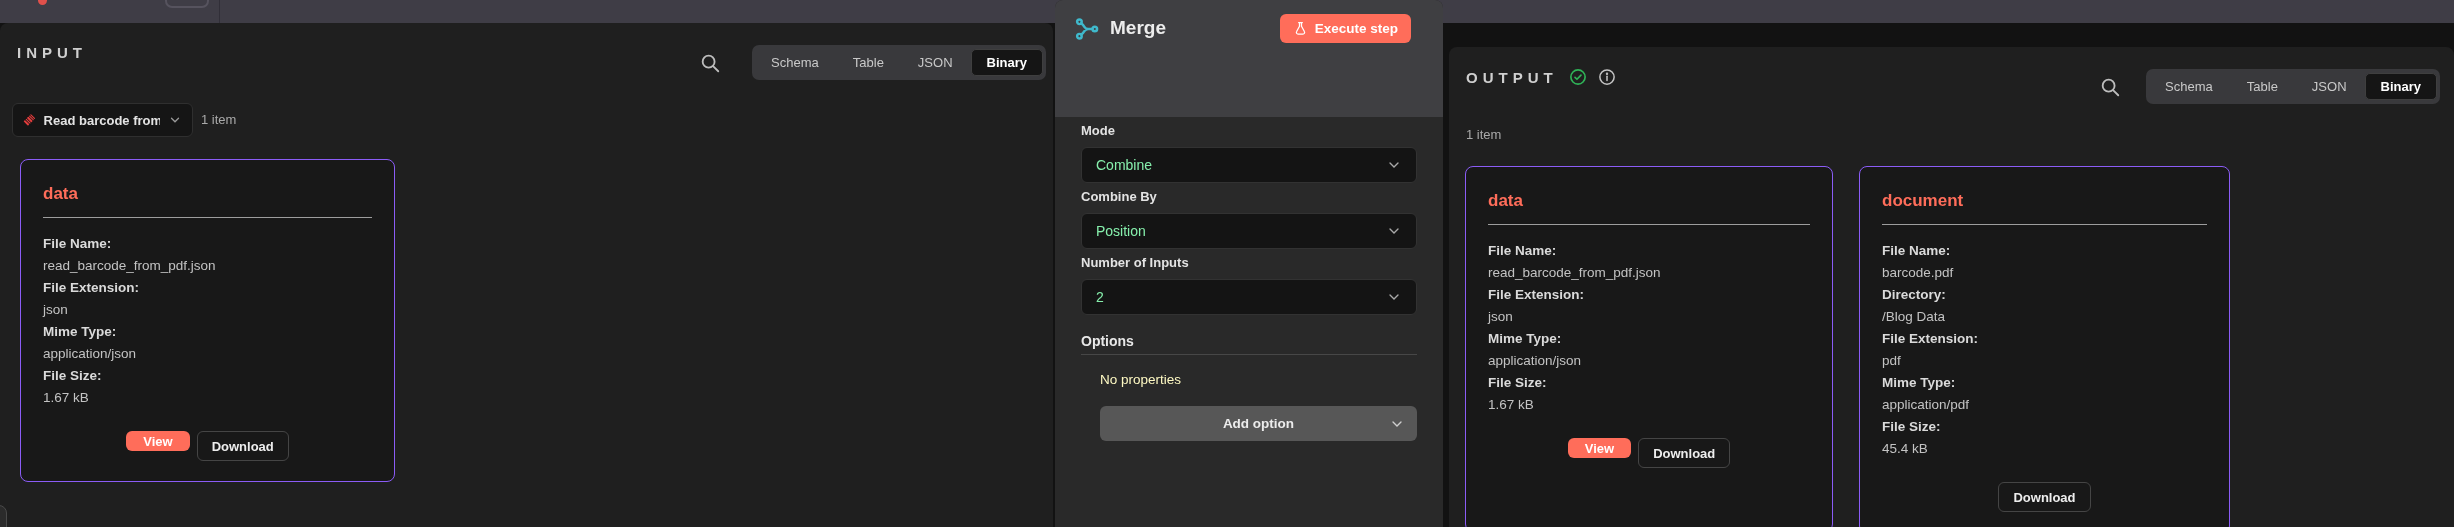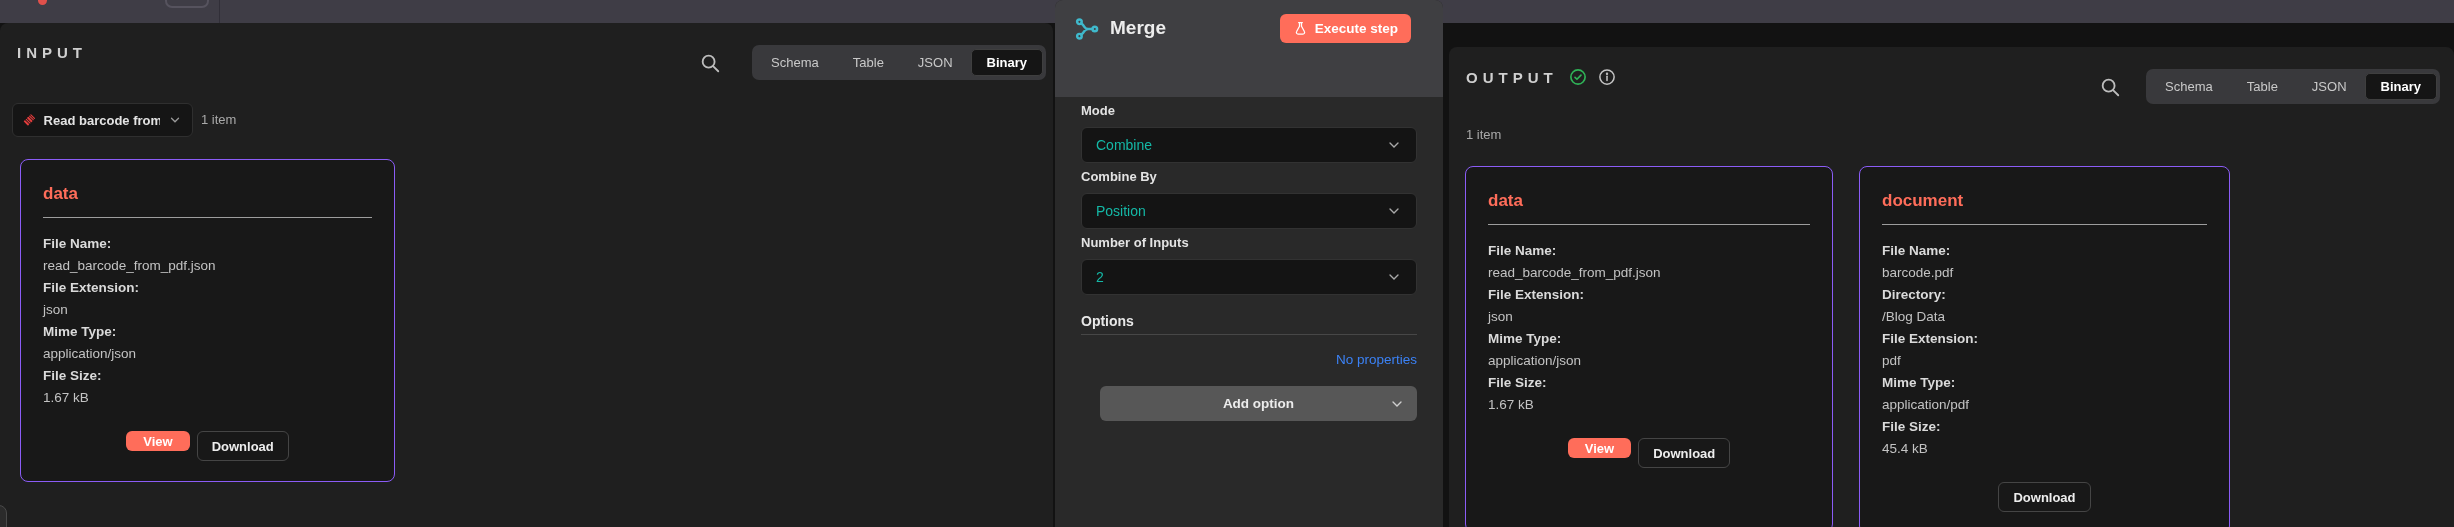--- a/index.html
+++ b/index.html
@@ -58,44 +58,44 @@
   .fl-value { color:#c3c3c3; }
   .bin-btn-row { display:flex; justify-content:center; gap:7px; margin-top:22px; }
   .btn-view { height:20px; padding:0 17px; background:#ff6d5a; color:#fff; border:none; border-radius:6px;
     font-size:13px; font-weight:700; font-family:inherit; cursor:pointer; }
   .btn-download { height:30px; padding:0 14px; background:transparent; color:#ededed; border:1px solid #454545;
     border-radius:6px; font-size:13px; font-weight:700; font-family:inherit; cursor:pointer; }
 
   
   .merge-panel { position:absolute; left:1055px; top:0; width:388px; height:527px; background:#292929;
     border-radius:8px 8px 0 0; z-index:3; }
-  .merge-header { position:relative; height:97px; background:#3f3f42; border-radius:8px 8px 0 0; }
+  .merge-header { position:relative; height:117px; background:#3f3f42; border-radius:8px 8px 0 0; }
   .merge-icon { position:absolute; left:19px; top:16px; width:26px; height:26px; }
   .merge-title { position:absolute; left:55px; top:17px; font-size:19px; font-weight:700; color:#ededed; }
   .exec-btn { position:absolute; right:32px; top:14px; height:29px; padding:0 13px; background:#ff6d5a;
     border:none; border-radius:6px; color:#fff; font-size:13.5px; font-weight:600; font-family:inherit;
     display:flex; align-items:center; gap:7px; cursor:pointer; }
   .exec-btn svg { width:15px; height:15px; }
   .merge-tabs { position:absolute; left:22px; right:26px; bottom:0; display:flex; align-items:flex-end; }
   .m-tab { font-size:14.5px; padding-bottom:11px; border-bottom:3px solid transparent; cursor:pointer; }
   .m-tab.active { color:#ff6d5a; font-weight:600; border-bottom-color:#ff6d5a; }
   .m-tab.plain { color:#ababab; font-weight:500; }
   .m-tab + .m-tab { margin-left:46px; }
   .m-tab-docs { margin-left:auto !important; display:flex; align-items:center; gap:6px; }
   .m-tab-docs svg { width:15px; height:15px; margin-bottom:-1px; }
 
   .merge-body { padding:0 26px; }
   .plabel { margin-top:6px; font-size:13px; font-weight:700; color:#e3e3e3; }
   .dropdown { margin-top:9px; height:36px; background:#141414; border:1px solid #323232; border-radius:6px;
     display:flex; align-items:center; justify-content:space-between; padding:0 14px; cursor:pointer; }
-  .dropdown-value { font-size:14px; color:#14b8a6; }
+  .dropdown-value { font-size:14px; color:#86efac; }
   .dropdown .chev { width:16px; height:16px; color:#a9a9a9; }
   .options-heading { margin-top:18px; font-size:14px; font-weight:700; color:#e8e8e8; }
   .options-divider { height:1px; background:#474747; margin-top:5px; }
-  .no-props { margin-left:19px; margin-top:17px; font-size:13.5px; color:#3b82f6;text-align:right; }
+  .no-props { margin-left:19px; margin-top:17px; font-size:13.5px; color:#fef9c3; }
   .add-option-btn { position:relative; margin-left:19px; margin-top:19px; width:calc(100% - 19px); height:35px;
     background:#575757; border:none; border-radius:6px; color:#ececec; font-size:13.5px; font-weight:600;
     font-family:inherit; display:flex; align-items:center; justify-content:center; cursor:pointer; }
   .add-option-btn .chev { position:absolute; right:12px; width:16px; height:16px; color:#cfcfcf; }
 
   svg { display:block; }
 </style>
 </head>
 <body>
 

